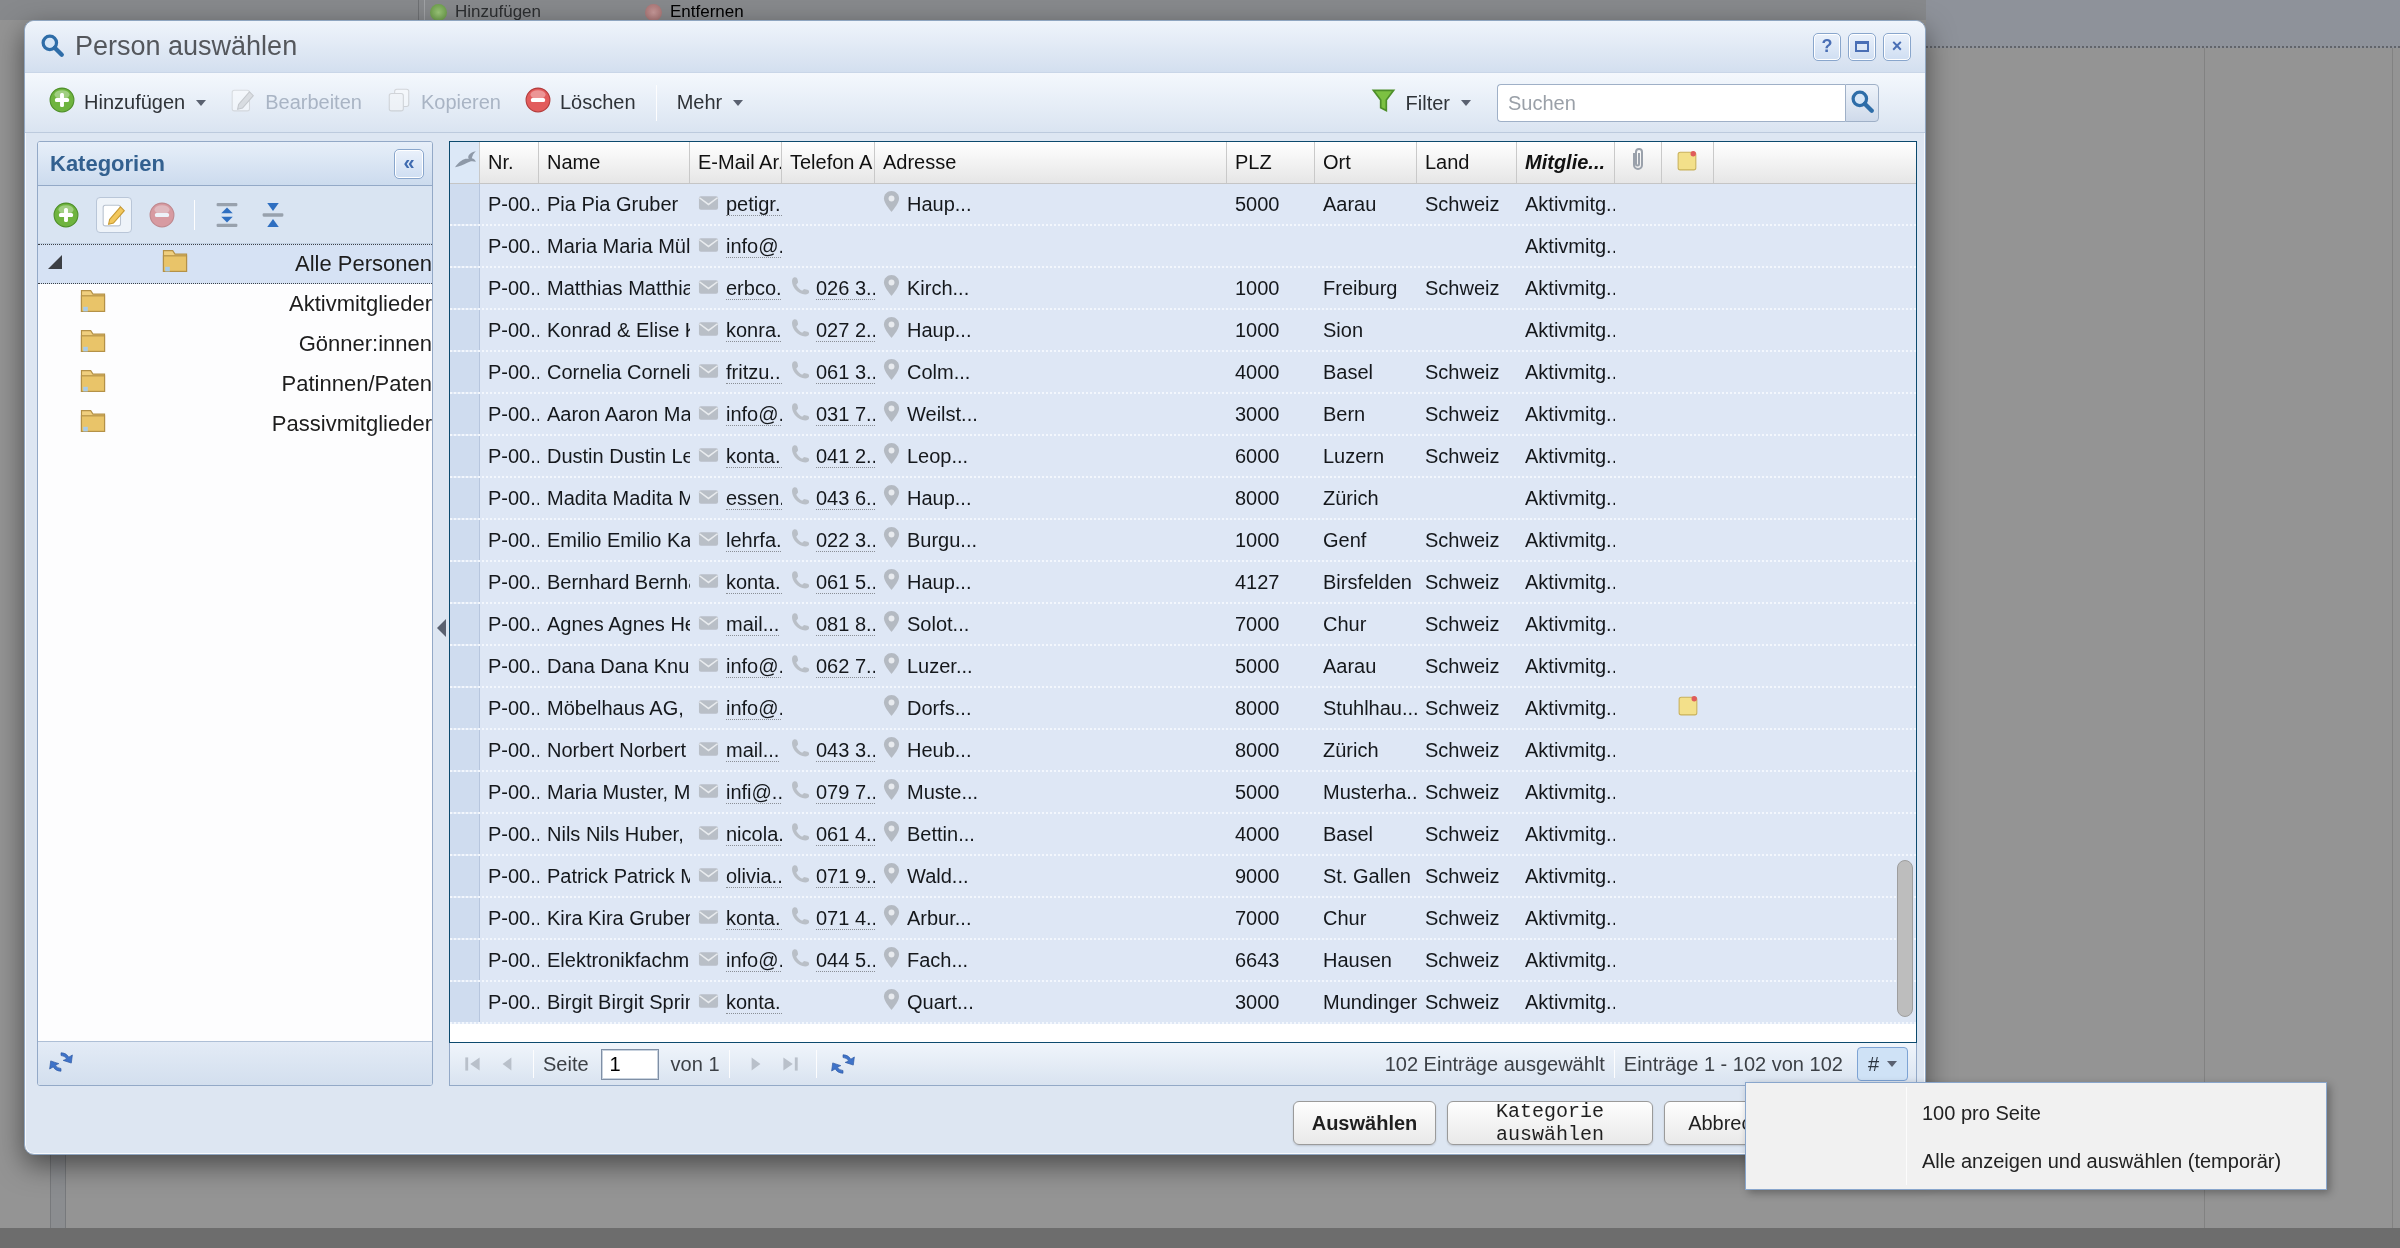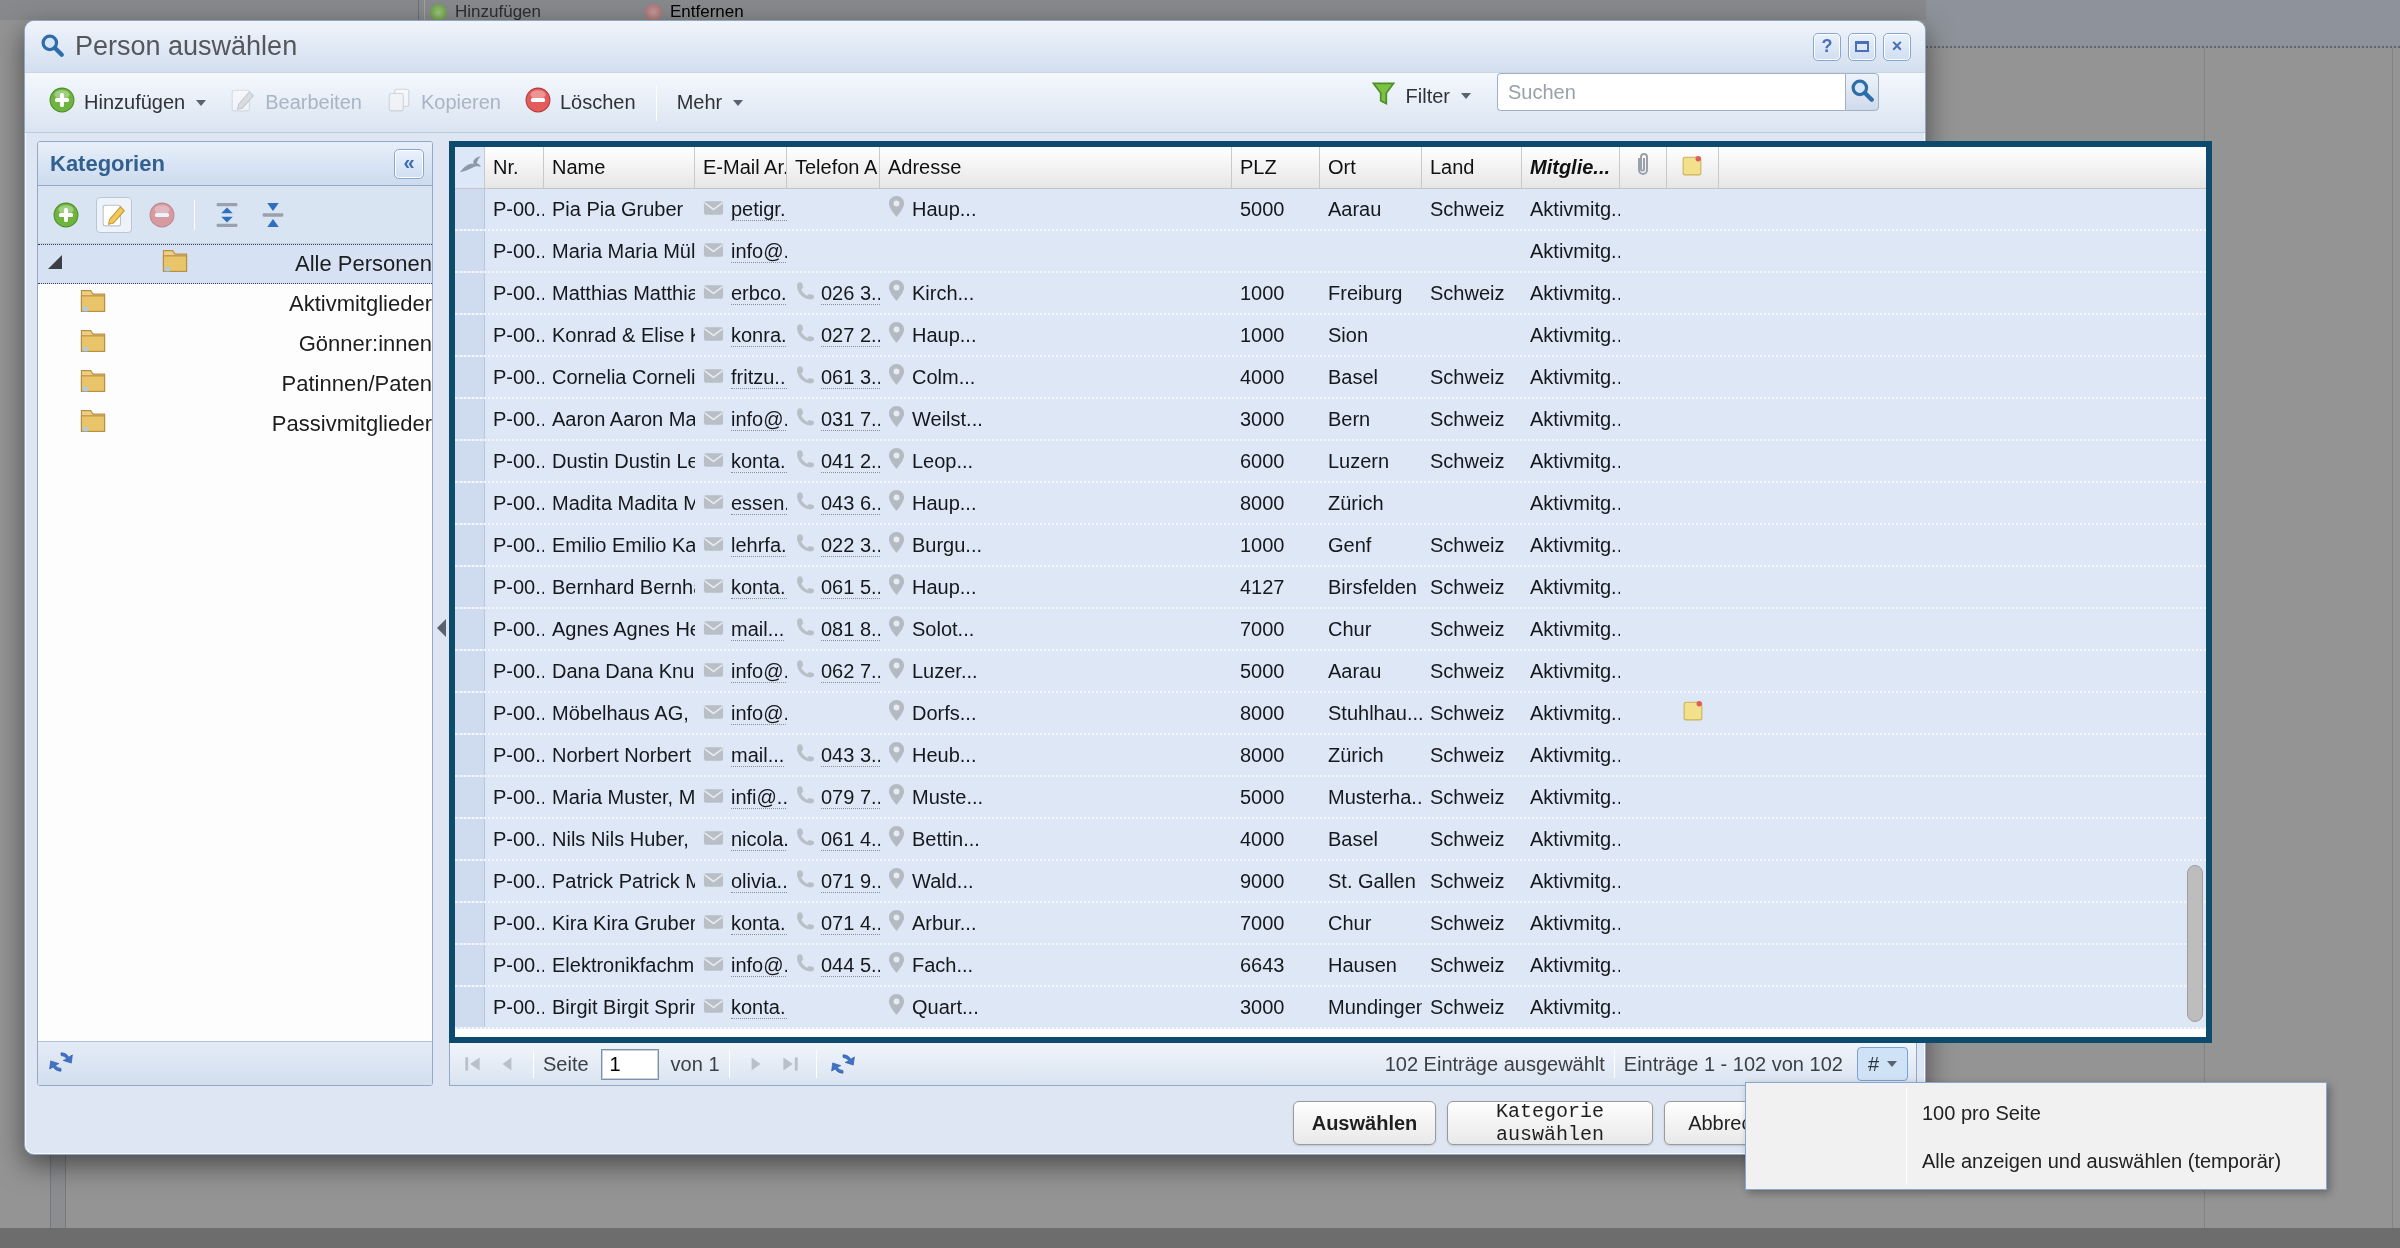--- a/index.html
+++ b/index.html
@@ -32,21 +32,21 @@
 
   .toolbar { position:absolute; left:0; top:52px; right:0; height:60px; display:flex; align-items:center;
     background:linear-gradient(#f4f8fd,#dae4f1); border-bottom:1px solid #bccadd; padding-left:12px; }
   .tb-btn { display:flex; align-items:center; gap:9px; padding:0 12px; height:46px; border-radius:4px;
     font-size:20px; color:#2f3338; cursor:pointer; }
   .tb-btn.disabled { color:#a9b4c4; cursor:default; }
   .tb-btn.disabled svg { filter:grayscale(1); opacity:0.45; }
   .tb-sep { width:1px; height:36px; background:#b4c2d6; border-right:1px solid #fdfdfe; margin:0 8px; }
   .caret { width:0; height:0; border-left:5px solid transparent; border-right:5px solid transparent;
     border-top:6px solid #5a6170; margin-left:2px; }
-  .toolbar-right { position:absolute; right:46px; top:0; height:60px; display:flex; }
+  .toolbar-right { position:absolute; right:46px; top:0; height:60px; display:flex; align-items:center; }
   .search-wrap { display:flex; margin-left:14px; }
   .search-input { width:348px; height:38px; border:1px solid #9fb0c7; border-right:none; border-radius:4px 0 0 4px;
     background:#fff; font-size:20px; padding:0 10px; color:#333; outline:none; }
   .search-input::placeholder { color:#9aa0a8; }
   .search-btn { width:34px; height:38px; border:1px solid #9fb0c7; border-radius:0 4px 4px 0;
     background:linear-gradient(#eef3fa,#cfdaea); display:flex; align-items:center; justify-content:center; cursor:pointer; }
 
   
   .sidebar { position:absolute; left:12px; top:120px; width:396px; height:945px; background:#fdfdfe;
     border:1px solid #93a9c7; border-radius:3px; display:flex; flex-direction:column; overflow:hidden; }
@@ -68,22 +68,22 @@
   .tree-expander { width:0; height:0; border-left:14px solid transparent; border-bottom:14px solid #3c3f44; margin:0 4px 4px 10px; }
   .tree-row .folder { margin-right:12px; }
   .tree-row.child { padding-left:40px; }
   .sb-footer { height:44px; flex:none; border-top:1px solid #aebfd6; background:linear-gradient(#e3ebf6,#d3dfee);
     display:flex; align-items:center; padding-left:10px; }
 
   .splitter-arrow { position:absolute; left:412px; top:598px; width:0; height:0;
     border-top:9px solid transparent; border-bottom:9px solid transparent; border-right:9px solid #5a6170; cursor:pointer; }
 
   
-  .grid { position:absolute; left:424px; top:120px; width:1763px; height:902px; background:#fff;
-    border:6px solid #0c4a6e; overflow:hidden; }
+  .grid { position:absolute; left:424px; top:120px; width:1468px; height:902px; background:#fff;
+    border:1px solid #0c4a6e; overflow:hidden; }
   .grid-header { display:flex; height:42px; background:linear-gradient(#ffffff,#e6e6e6); border-bottom:1px solid #c5c5c5;
     font-size:20px; color:#111; }
   .hcell { display:flex; align-items:center; padding-left:8px; border-right:1px solid #c9c9c9; flex:none; overflow:hidden; white-space:nowrap; }
   .hcell.iconcol { justify-content:center; padding-left:0; background:#dce8f7; }
   .hcell.sorted { font-weight:bold; font-style:italic; }
   .hcell.filler { border-right:none; flex:1; }
   .c0{width:30px}.c1{width:59px}.c2{width:151px}.c3{width:92px}.c4{width:93px}.c5{width:352px}
   .c6{width:88px}.c7{width:102px}.c8{width:100px}.c9{width:98px}.c10{width:47px}.c11{width:52px}
   .grid-row { display:flex; height:42px; background:#dee7f5; border-bottom:2px dotted #f3f7fd; font-size:20px; color:#15181c; }
   .cell { display:flex; align-items:center; padding-left:8px; flex:none; overflow:hidden; white-space:nowrap; gap:7px; }

